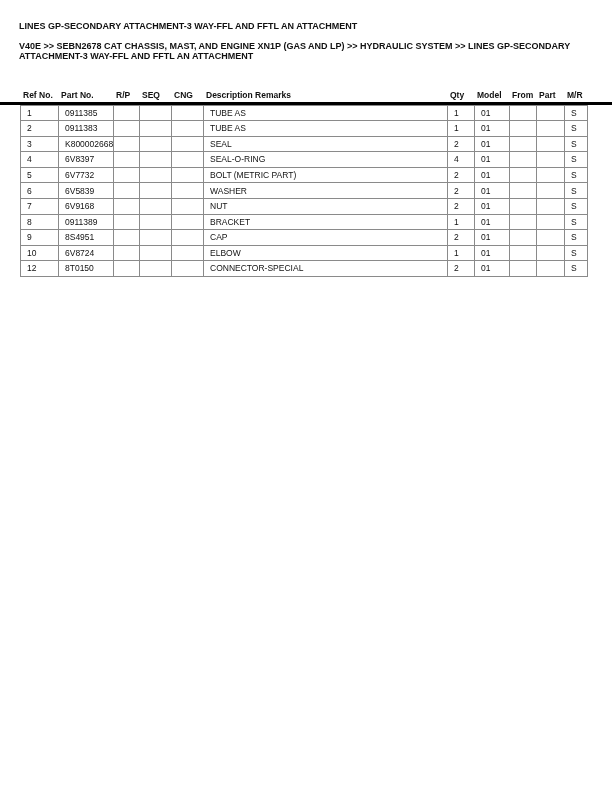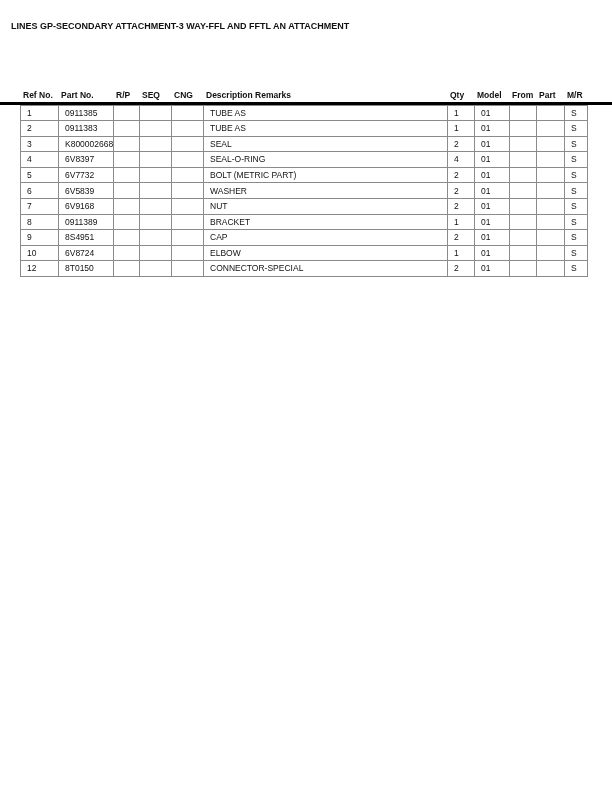--- a/index.html
+++ b/index.html
@@ -9,21 +9,21 @@
     width: 612px;
     height: 792px;
     background: #ffffff;
     font-family: "Liberation Sans", "DejaVu Sans", sans-serif;
     color: #111111;
     overflow: hidden;
     margin: 0 auto;
   }
   .doc-title {
     position: absolute;
-    left: 11px; top: 21px;
+    left: 19px; top: 21px;
     font-size: 9px; font-weight: bold;
     line-height: 11px;
     white-space: nowrap;
   }
   .breadcrumb {
     position: absolute;
     left: 19px; top: 41px;
     width: 560px;
     font-size: 9px; font-weight: bold;
     line-height: 10px;
@@ -85,20 +85,24 @@
   }
   .model-legend .legend-title { font-weight: bold; margin-bottom: 2px; }
 </style>
 </head>
 <body>
 
 <div class="page">
 
   <div class="doc-title">LINES GP-SECONDARY ATTACHMENT-3 WAY-FFL AND FFTL AN ATTACHMENT</div>
 
+  <div class="breadcrumb">
+    <span>V40E &gt;&gt; SEBN2678 CAT CHASSIS, MAST, AND ENGINE XN1P (GAS AND LP) &gt;&gt; HYDRAULIC SYSTEM &gt;&gt; LINES GP-SECONDARY</span>
+    <span>ATTACHMENT-3 WAY-FFL AND FFTL AN ATTACHMENT</span>
+  </div>
 
   <div class="col-header-row">
     <div class="hc w-ref">Ref No.</div>
     <div class="hc w-part">Part No.</div>
     <div class="hc w-rp">R/P</div>
     <div class="hc w-seq">SEQ</div>
     <div class="hc w-cng">CNG</div>
     <div class="hc w-desc">Description Remarks</div>
     <div class="hc w-qty">Qty</div>
     <div class="hc w-model">Model</div>

